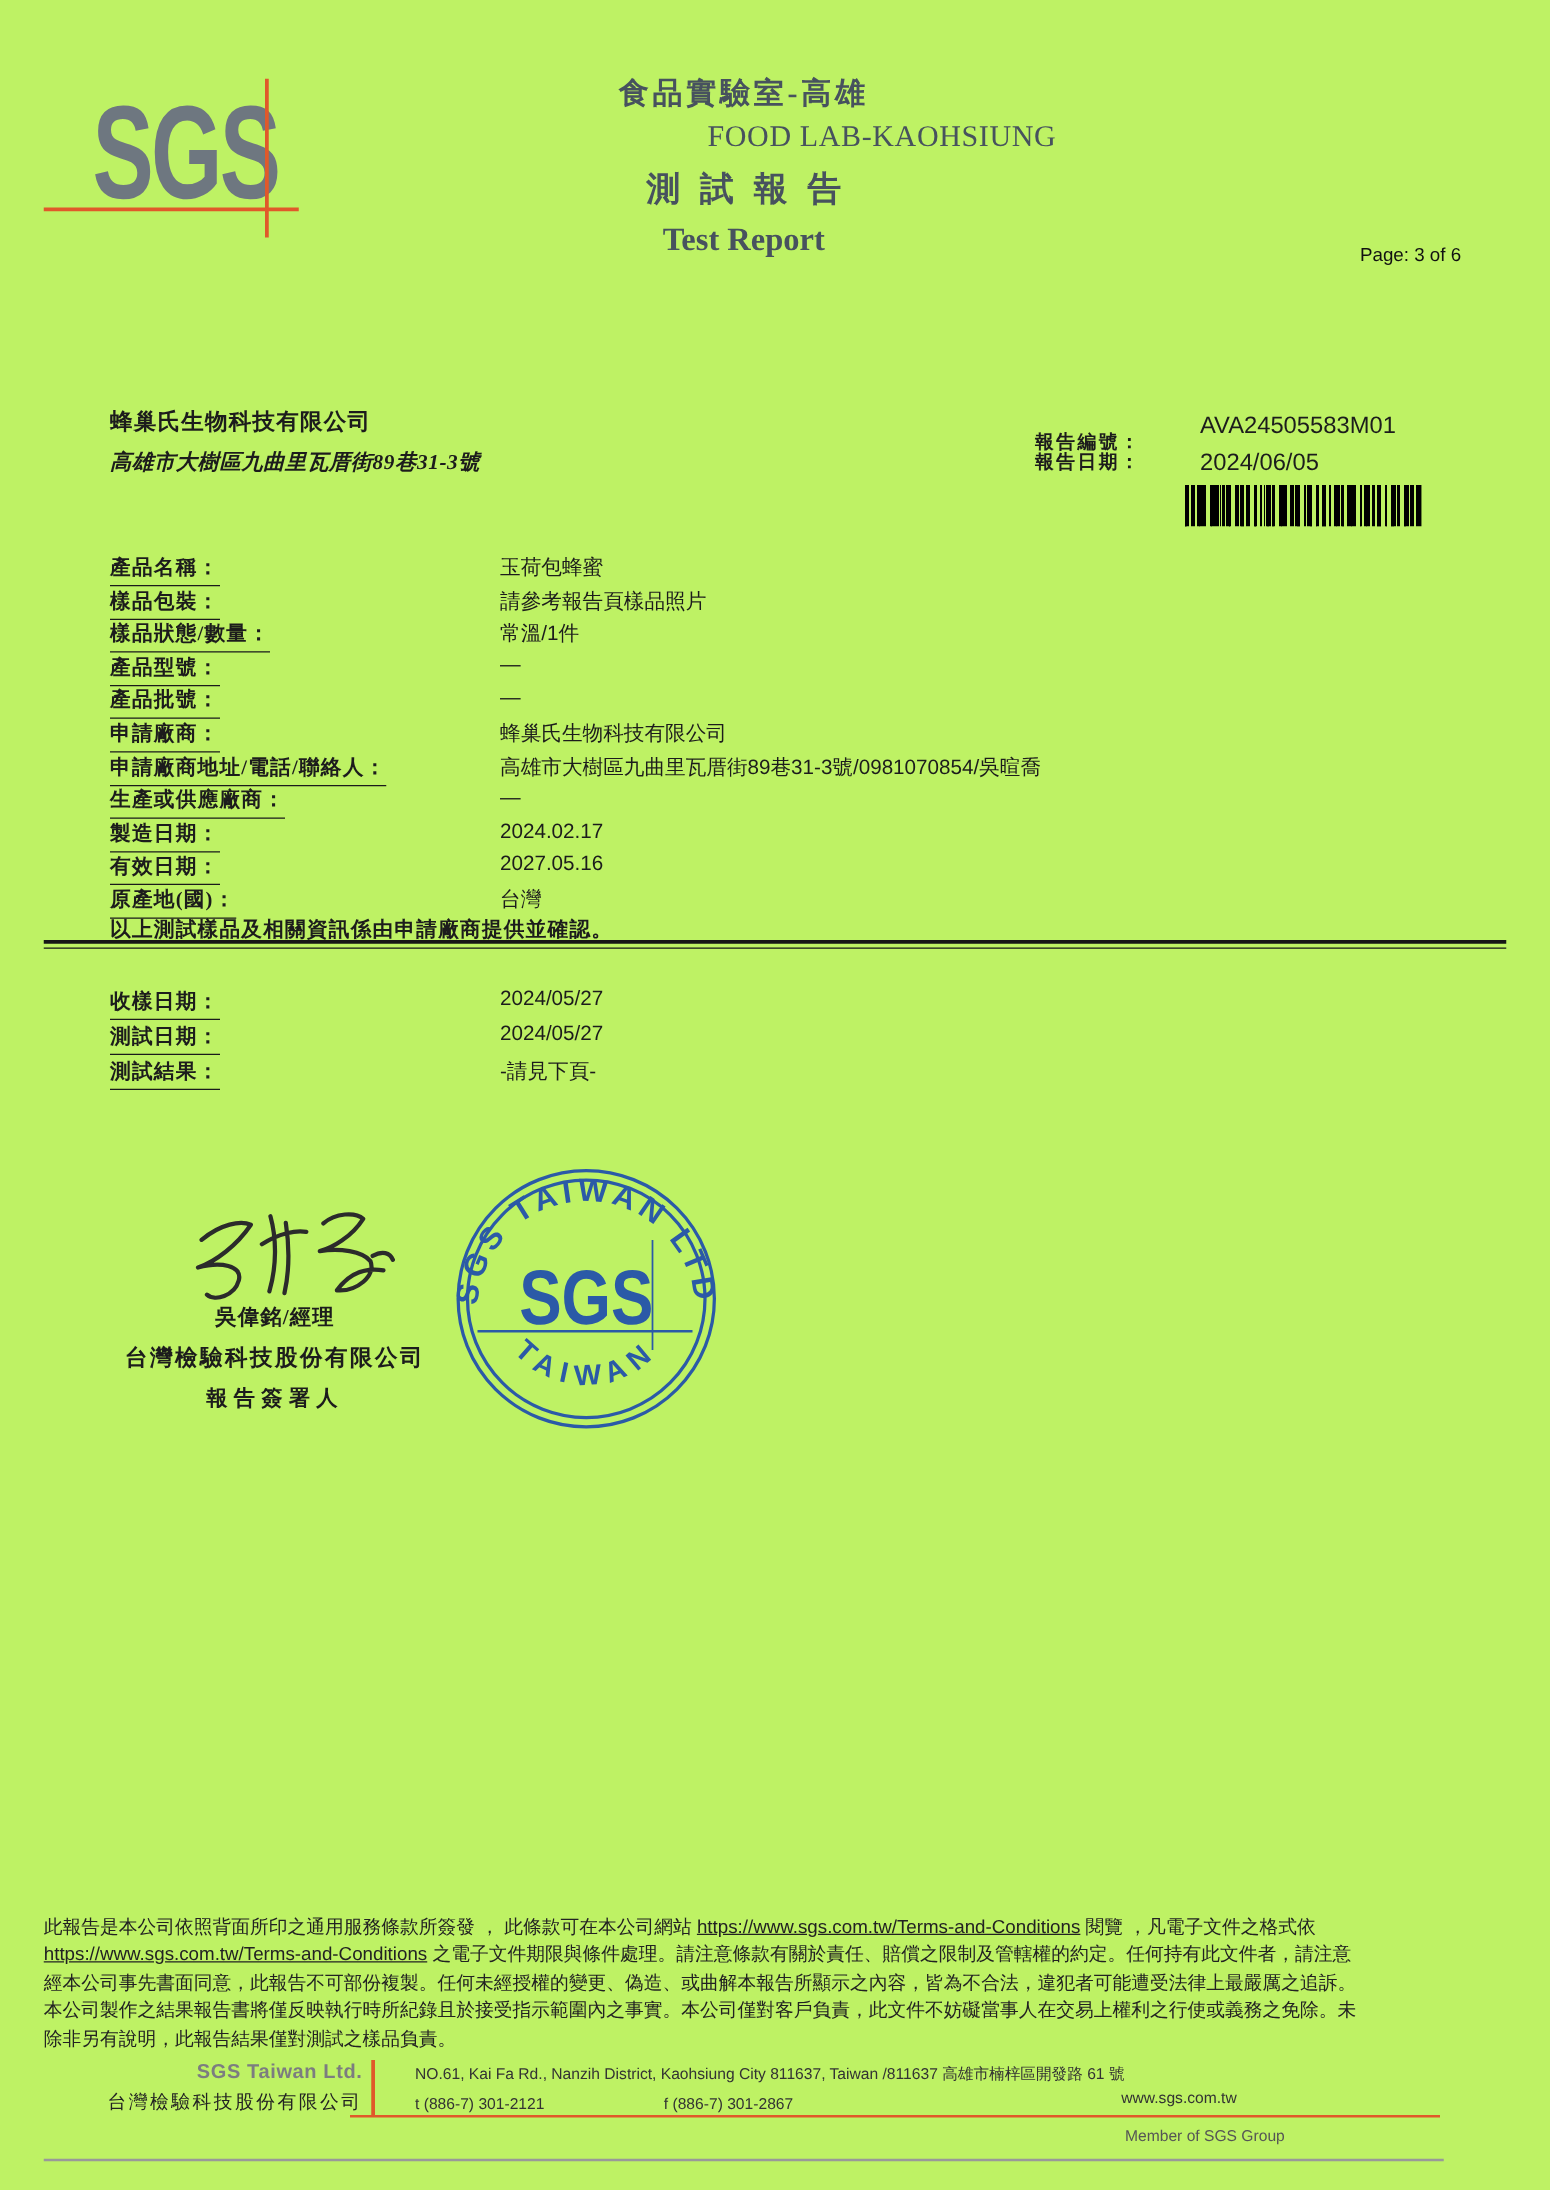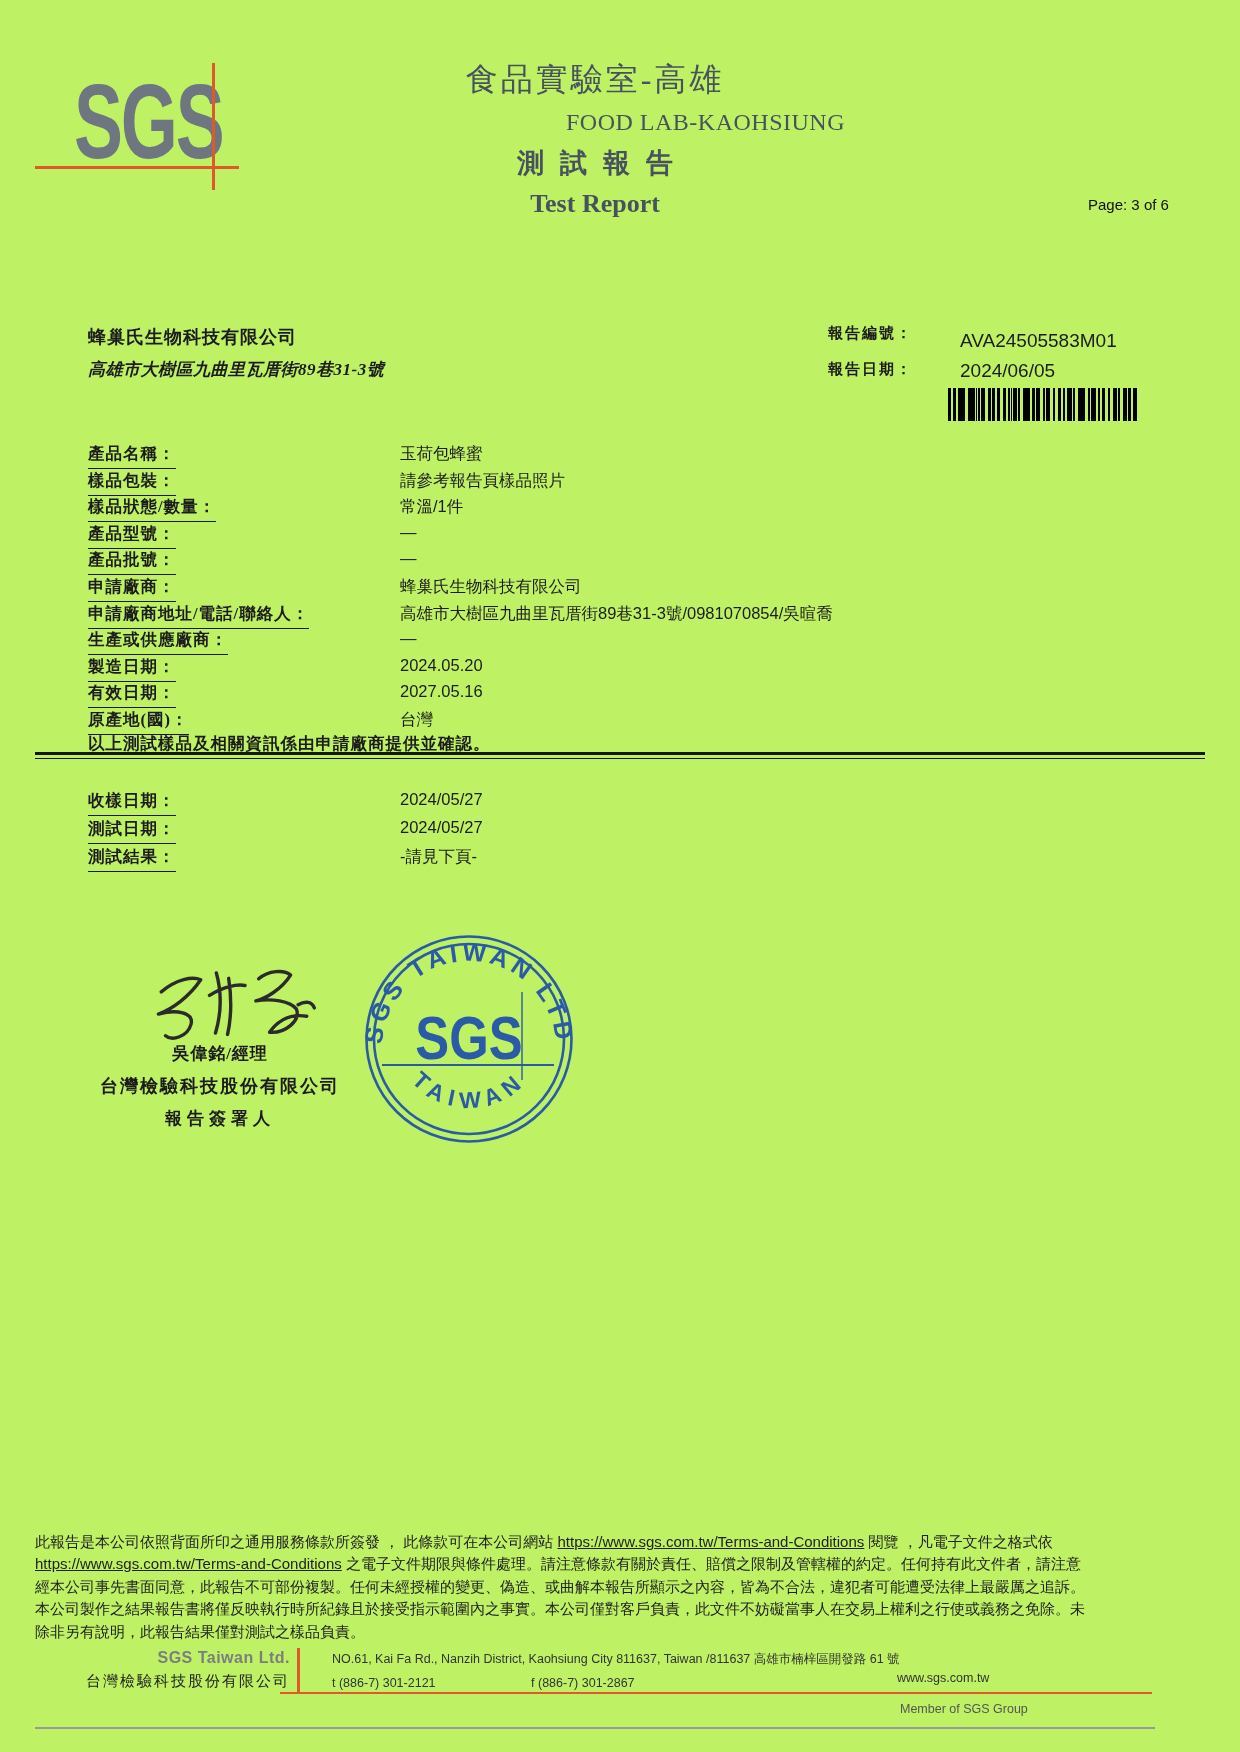--- a/index.html
+++ b/index.html
@@ -14,21 +14,21 @@
   
   .logo-letters{
     left:74px;top:70px;font-size:102px;line-height:100px;font-weight:bold;
     color:#6e7780;letter-spacing:-3px;
     transform:scale(0.72,1.04);transform-origin:left top;
   }
   .logo-vline{left:212px;top:63px;width:3px;height:127px;background:#e0592a;}
   .logo-hline{left:35px;top:166px;width:204px;height:3px;background:#e0592a;}
 
   .title-block{left:345px;top:58px;width:500px;text-align:center;color:#47525e;}
-  .title-zh{font-size:32px;font-weight:normal;letter-spacing:3px;}
+  .title-zh{font-size:24px;font-weight:bold;letter-spacing:3px;}
   .title-en{font-size:24px;font-weight:normal;letter-spacing:0.5px;margin-top:7px;text-align:right;}
   .report-zh{font-size:27px;font-weight:bold;letter-spacing:16px;margin-top:9px;text-indent:16px;}
   .report-en{font-size:26px;font-weight:bold;margin-top:8px;}
   .page-label{left:1088px;top:196px;font-size:15px;color:#111;}
 
   
   .applicant{left:88px;top:325px;font-weight:bold;}
   .applicant-name{font-size:18px;letter-spacing:1px;}
   .applicant-addr{font-size:17px;margin-top:9px;letter-spacing:0.5px;font-style:italic;}
 
@@ -98,21 +98,21 @@
     <div class="report-zh">測試報告</div>
     <div class="report-en">Test Report</div>
   </div>
   <div class="abs page-label">Page: 3 of 6</div>
 
   <div class="abs applicant serif">
     <div class="applicant-name">蜂巢氏生物科技有限公司</div>
     <div class="applicant-addr">高雄市大樹區九曲里瓦厝街89巷31-3號</div>
   </div>
 
-  <div class="abs meta-label serif" style="left:828px;top:324px;">報告編號：</div>
+  <div class="abs meta-label serif" style="left:828px;top:344px;">報告編號：</div>
   <div class="abs meta-value" style="left:960px;top:330px;">AVA24505583M01</div>
   <div class="abs meta-label serif" style="left:828px;top:360px;">報告日期：</div>
   <div class="abs meta-value" style="left:960px;top:360px;">2024/06/05</div>
   <div class="abs barcode"></div>
 
   <div class="abs fields" style="top:443px;">
 
       <div class="field-row">
         <span class="field-label serif">產品名稱：</span>
         <span class="field-value">玉荷包蜂蜜</span>
@@ -148,21 +148,21 @@
         <span class="field-value">高雄市大樹區九曲里瓦厝街89巷31-3號/0981070854/吳暄喬</span>
       </div>
 
       <div class="field-row">
         <span class="field-label serif">生產或供應廠商：</span>
         <span class="field-value">—</span>
       </div>
 
       <div class="field-row">
         <span class="field-label serif">製造日期：</span>
-        <span class="field-value">2024.05.20</span>
+        <span class="field-value">2024.02.17</span>
       </div>
 
       <div class="field-row">
         <span class="field-label serif">有效日期：</span>
         <span class="field-value">2027.05.16</span>
       </div>
 
       <div class="field-row">
         <span class="field-label serif">原產地(國)：</span>
         <span class="field-value">台灣</span>

